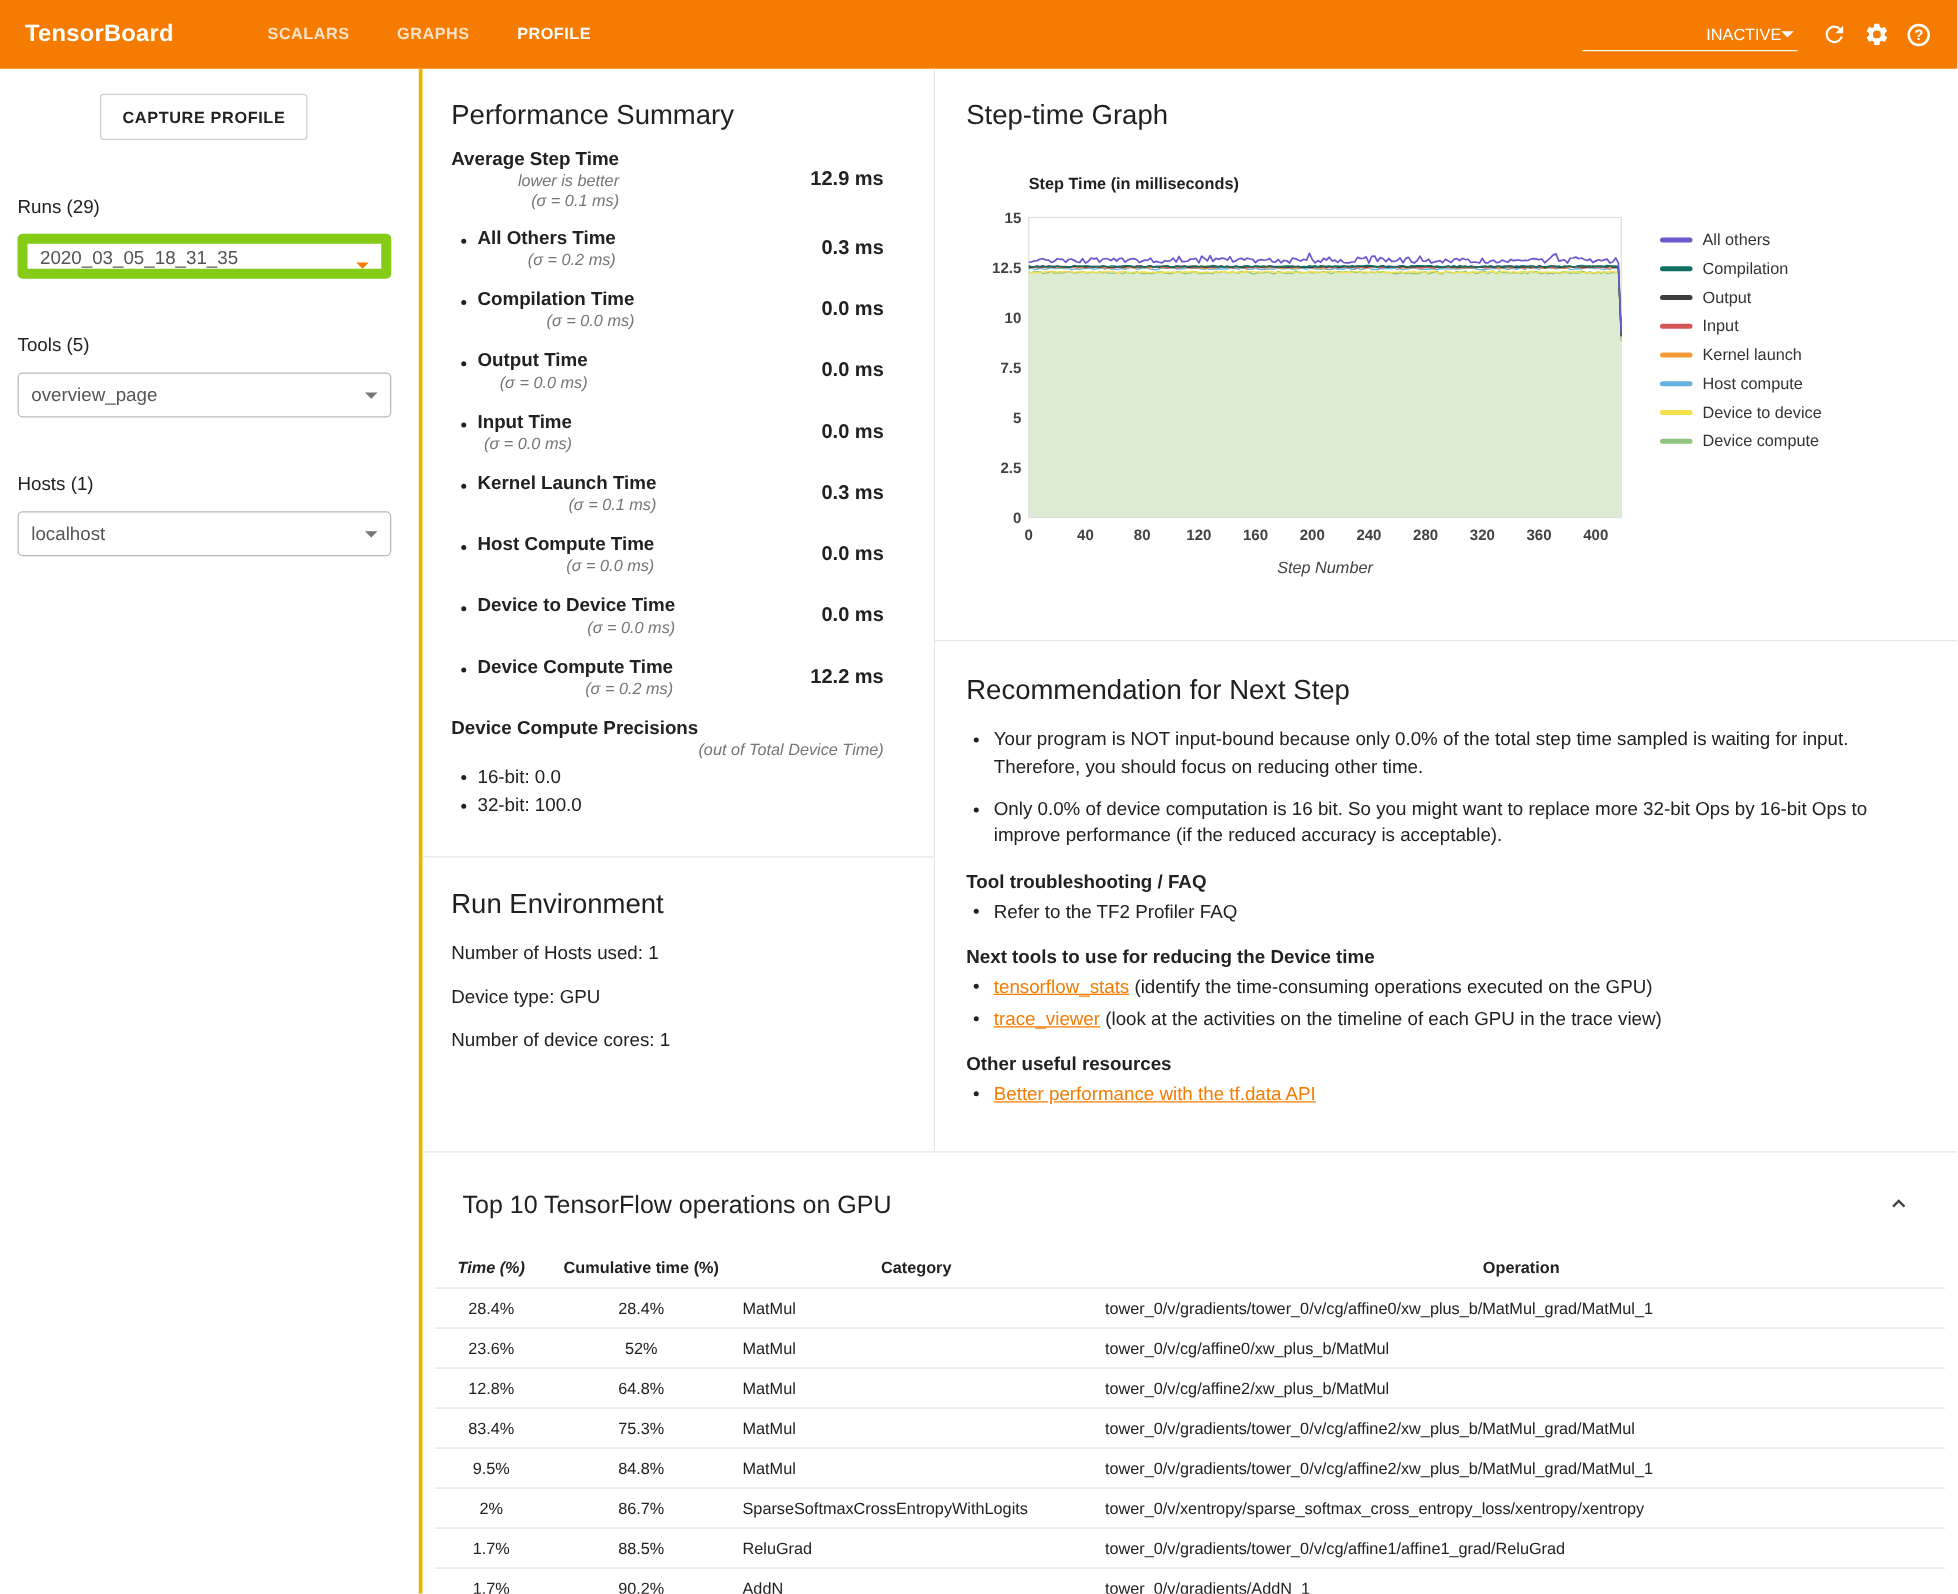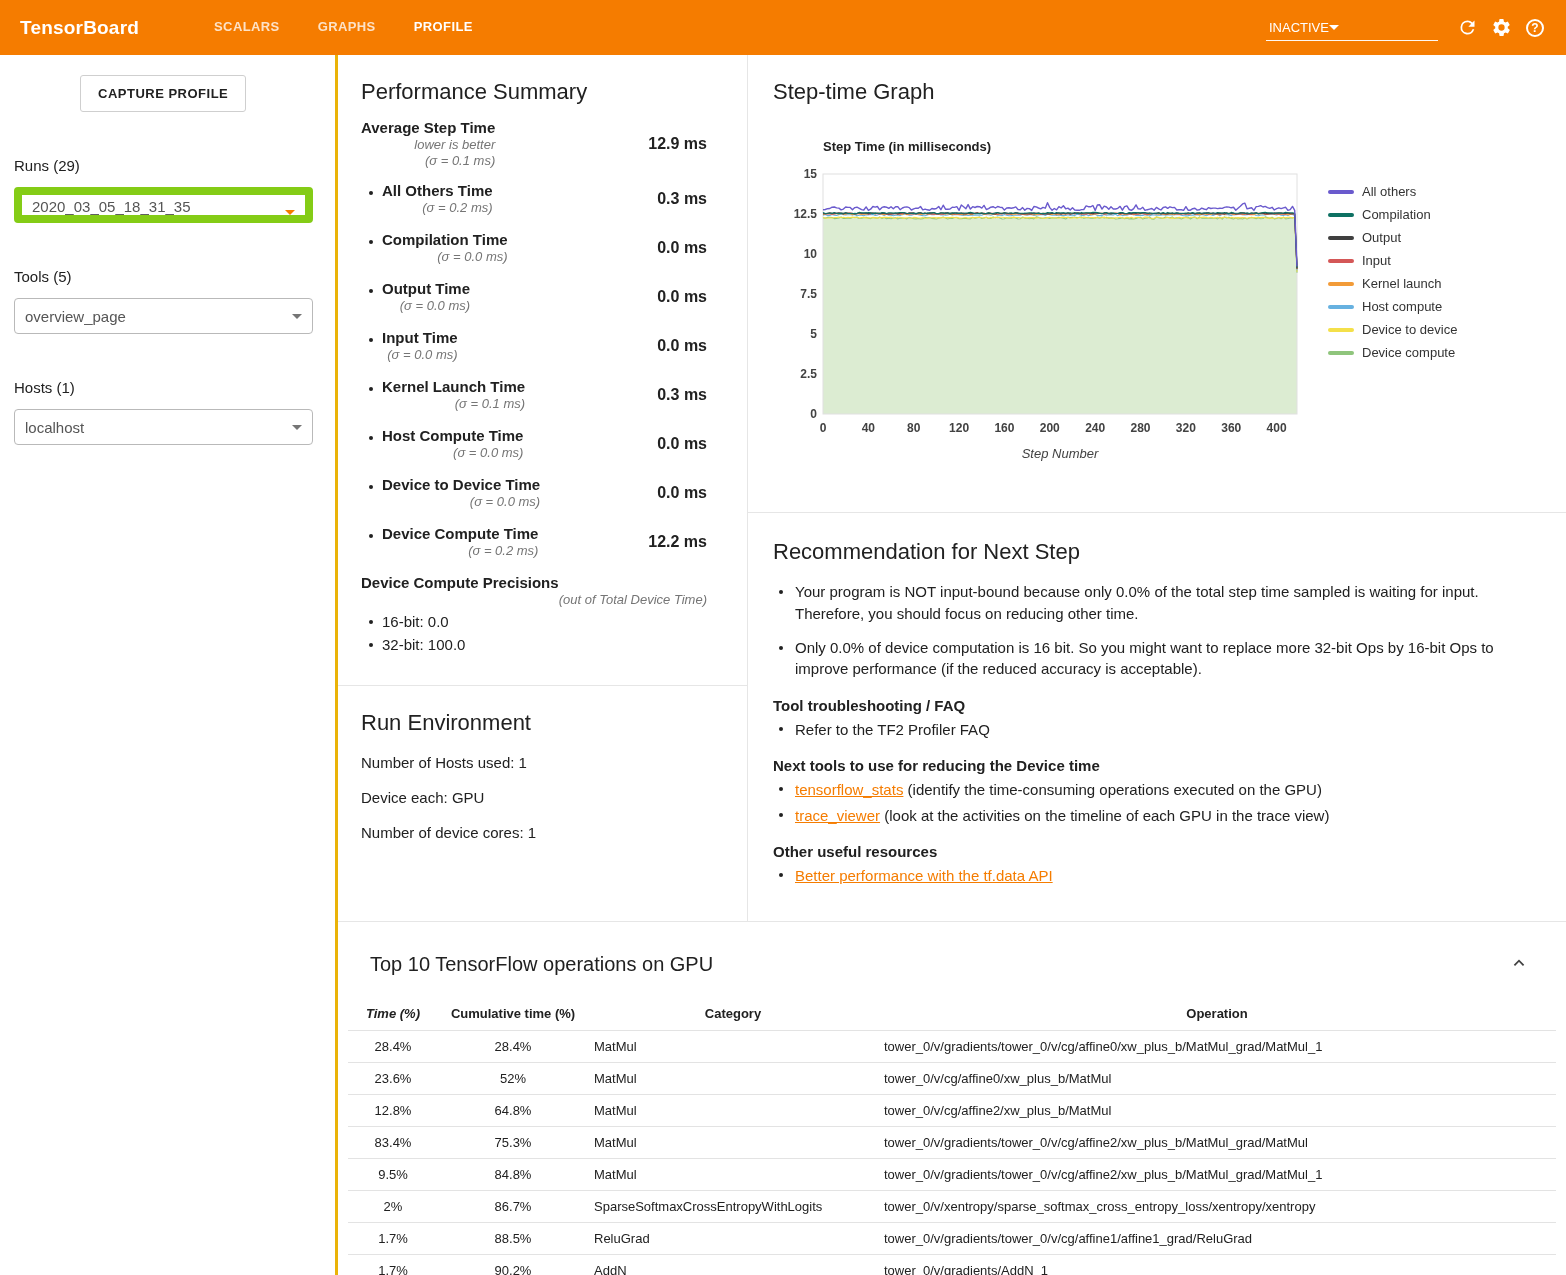--- a/index.html
+++ b/index.html
@@ -19,21 +19,21 @@
   nav { display:flex; margin-left:56px; height:65px; }
   .tab {
     display:flex; align-items:center; padding:0 14px; margin:0 5px;
     font-size:13px; font-weight:bold; letter-spacing:.4px;
     color:rgba(255,255,255,.78); cursor:pointer;
     border-bottom:2px solid transparent;
   }
   .tab.active { color:#fff; border-bottom-color:#fff; }
   .header-right { margin-left:auto; display:flex; align-items:center; }
   .status-select {
-    width:172px; display:flex; justify-content:flex-start; align-items:center;
+    width:172px; display:flex; justify-content:flex-end; align-items:center;
     font-size:13px; padding:5px 3px; margin-right:12px; cursor:pointer;
     border-bottom:1px solid rgba(255,255,255,.95);
   }
   .caret-white { width:0;height:0;border-left:5px solid transparent;border-right:5px solid transparent;border-top:5px solid #fff; }
   .icon-btn { width:34px; height:34px; background:none; border:none; display:flex; align-items:center; justify-content:center; cursor:pointer; padding:0; }
   .icon-btn svg { width:21px; height:21px; fill:#fff; }
   .help-circle {
     width:18px; height:18px; border:2px solid #fff; border-radius:50%;
     color:#fff; font-size:12px; font-weight:bold;
     display:flex; align-items:center; justify-content:center;
@@ -252,21 +252,21 @@
             <ul class="prec-list" id="prec-items">
                 <li>16-bit: 0.0</li>
                 <li>32-bit: 100.0</li>
               </ul>
           </div>
         </div>
         <div class="run-env">
           <h2 class="section-title">Run Environment</h2>
           <div id="env-lines">
               <div class="env-line">Number of Hosts used: 1</div>
-              <div class="env-line">Device each: GPU</div>
+              <div class="env-line">Device type: GPU</div>
               <div class="env-line">Number of device cores: 1</div>
             </div>
         </div>
       </section>
 
       <section class="right-col">
         <div class="graph-section">
           <h2 class="section-title">Step-time Graph</h2>
           <div class="chart-title">Step Time (in milliseconds)</div>
           <div class="chart-flex">

